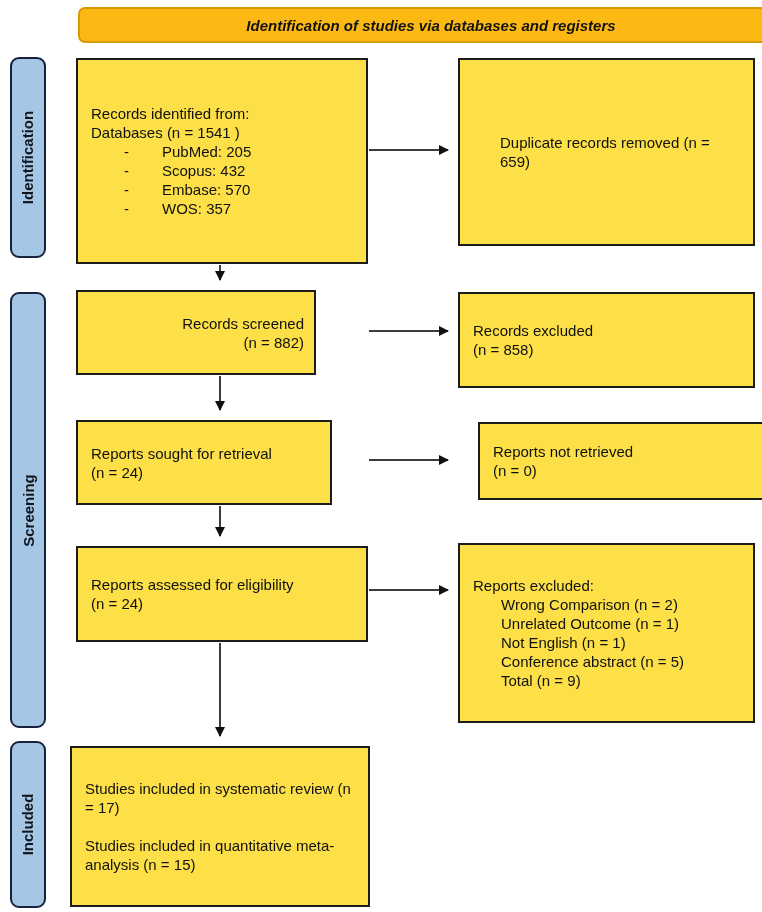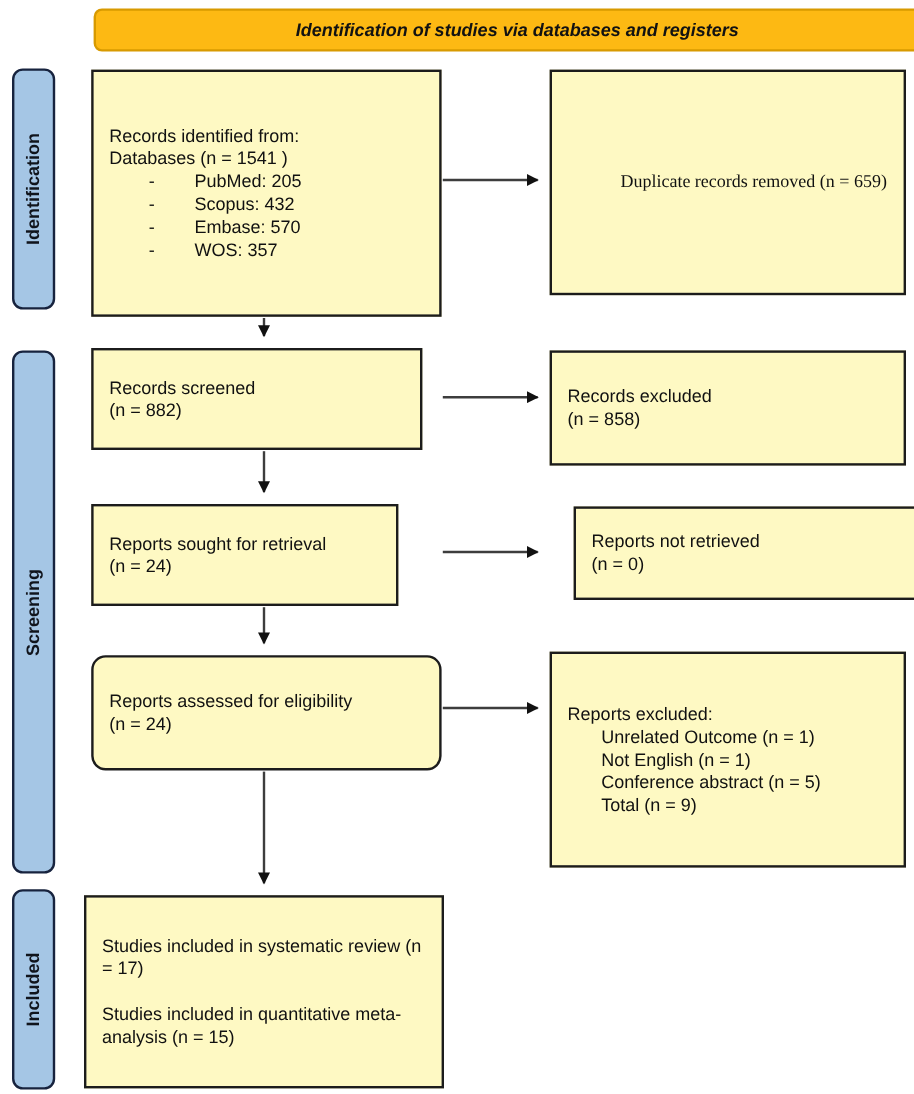--- a/index.html
+++ b/index.html
@@ -30,39 +30,39 @@
     transform:rotate(-90deg);
     white-space:nowrap;
     font-size:15px;font-weight:bold;color:#10141c;
   }
   .stage-identification{top:57px;height:201px;}
   .stage-screening{top:292px;height:436px;}
   .stage-included{top:741px;height:167px;}
   
   .box{
     position:absolute;
-    background:#fef9c3;border:2.5px solid #1c1c1c;
+    background:#fde047;border:2.5px solid #1c1c1c;
     box-sizing:border-box;
     display:flex;flex-direction:column;justify-content:center;
     padding:8px 10px 8px 13px;
     font-size:15px;line-height:19px;
   }
   .b1{left:76px;top:58px;width:292px;height:206px;}
   .b2{left:458px;top:58px;width:297px;height:188px;}
-  .b3{left:76px;top:290px;width:276px;height:85px;}
+  .b3{left:76px;top:290px;width:240px;height:85px;text-align:right;}
   .b4{left:458px;top:292px;width:297px;height:96px;}
   .b5{left:76px;top:420px;width:256px;height:85px;}
   .b6{left:478px;top:422px;width:297px;height:78px;}
-  .b7{left:76px;top:546px;width:292px;height:96px;border-radius:12px;}
+  .b7{left:76px;top:546px;width:292px;height:96px;}
   .b8{left:458px;top:543px;width:297px;height:180px;}
   .b9{left:70px;top:746px;width:300px;height:161px;}
   .indent1{}
   .bullet-row{display:flex;margin-left:33px;}
   .bullet-row .dash{width:38px;flex:0 0 38px;}
-  .hang{margin-left:44px;font-family:Liberation Serif, serif;}
+  .hang{margin-left:27px;}
   .sub-items{margin-left:28px;}
   .para-gap{height:19px;}
   .italic{font-style:italic;}
   
   #arrows{
     position:absolute;left:0;top:0;width:762px;height:912px;
     pointer-events:none;
   }
   #arrows line{stroke:#3d3d3d;stroke-width:2;}
 </style>
@@ -130,20 +130,21 @@
     <div>(n = 0)</div>
   </div>
 
   <div class="box b7">
     <div>Reports assessed for eligibility</div>
     <div>(n = 24)</div>
   </div>
 
   <div class="box b8">
     <div>Reports excluded:</div>
+    <div class="sub-items">Wrong Comparison (n = 2)</div>
     <div class="sub-items">Unrelated Outcome (n = 1)</div>
     <div class="sub-items">Not English (n = 1)</div>
     <div class="sub-items">Conference abstract (n = 5)</div>
     <div class="sub-items">Total (n = 9)</div>
   </div>
 
   <div class="box b9">
     <div>Studies included in systematic review (n = 17)</div>
     <div class="para-gap"></div>
     <div>Studies included in quantitative meta-analysis (n = 15)</div>

